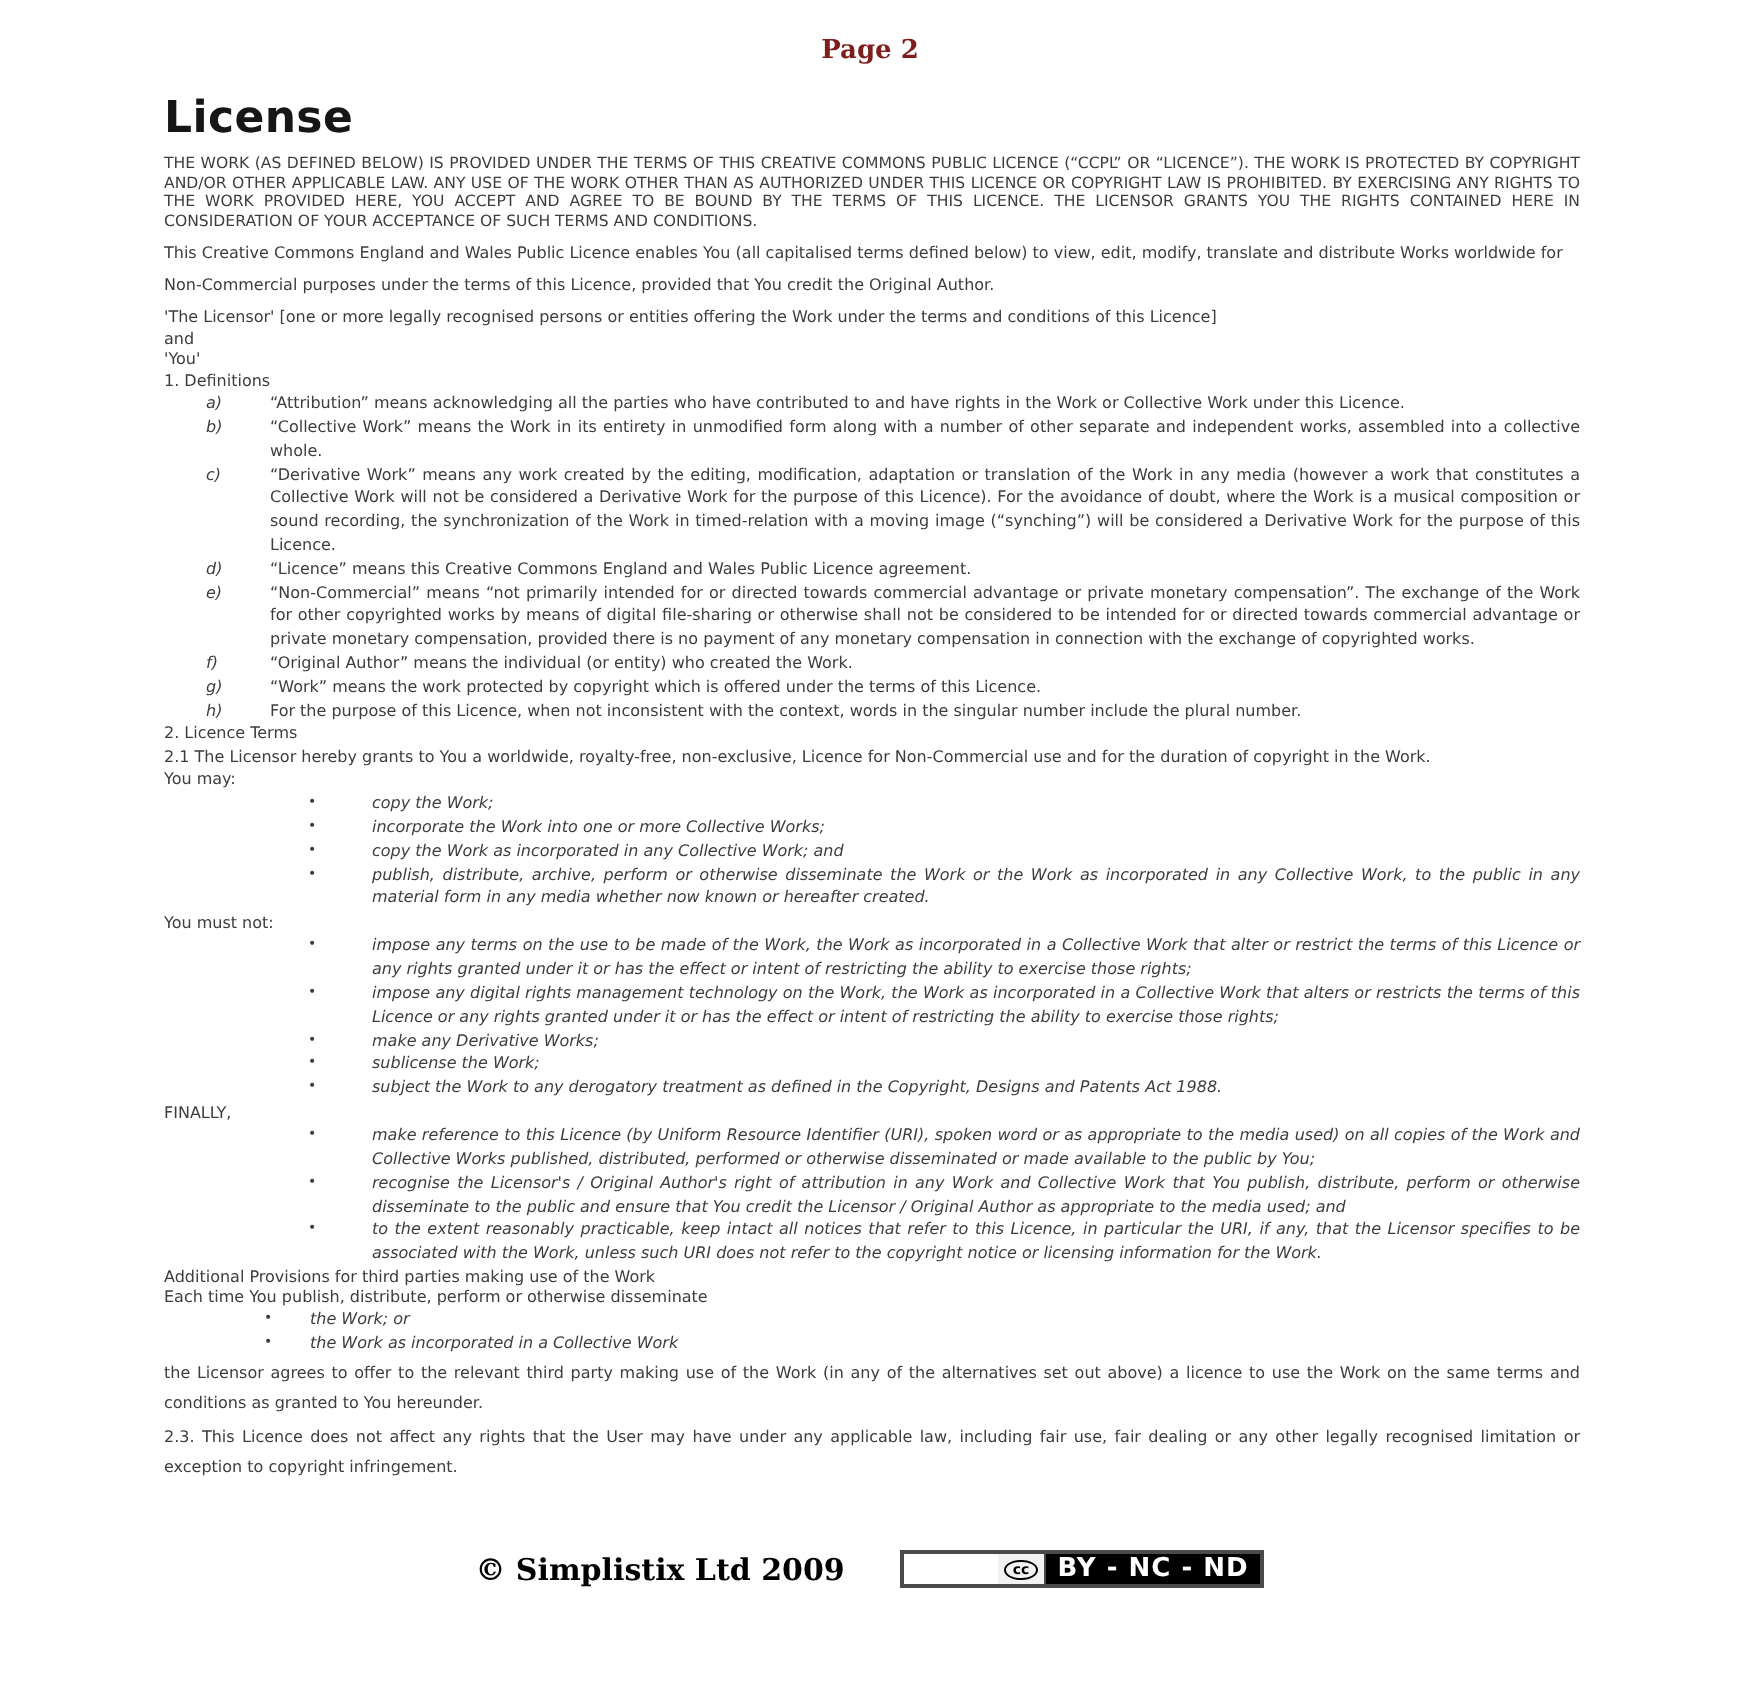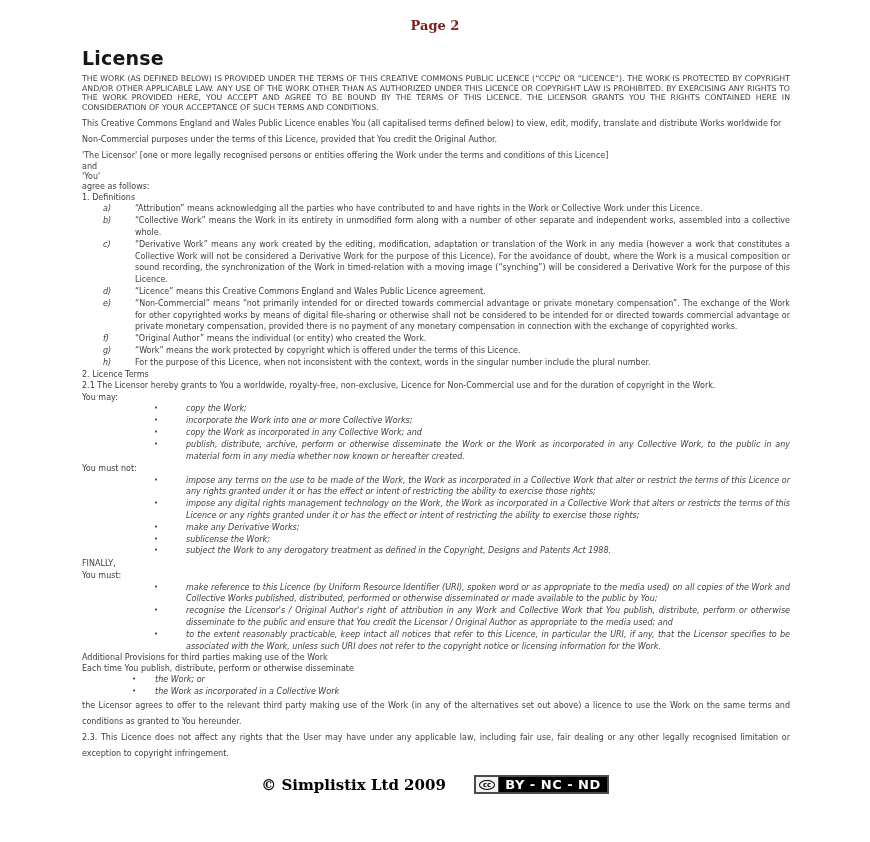--- a/index.html
+++ b/index.html
@@ -6,21 +6,21 @@
   body {
     width:870px; height:842px; background:#ffffff; overflow:hidden;
     font-family:"DejaVu Sans", sans-serif; color:#3d3d3d; position:relative;
   }
   .page-number {
     padding-top:18px; text-align:center;
     font-family:"DejaVu Serif", serif; font-size:13px; font-weight:bold; color:#7f1d1d;
   }
   .content { padding:0 80px 0 82px; }
   .title {
-    margin:14px 0 5px 0; font-size:19px; font-weight:bold; color:#161616;
+    margin:14px 0 5px 0; font-size:22px; font-weight:bold; color:#161616;
     letter-spacing:0.2px;
   }
   .caps {
     margin:0 0 4px 0; font-size:7.8px; line-height:9.6px; text-align:justify;
   }
   .enables { margin:0 0 3px 0; font-size:8px; line-height:16px; }
   .line { font-size:8px; line-height:10.2px; }
   .sec { margin-top:1px; }
   .def-item { display:flex; font-size:8px; line-height:11.8px; }
   .def-marker { flex:none; margin-left:21px; width:32px; font-style:italic; }
@@ -36,21 +36,21 @@
   .p-wide { font-size:8px; line-height:15.5px; text-align:justify; margin:1px 0 1px 0; }
   .footer {
     position:absolute; left:0; top:775px; width:100%;
     display:flex; justify-content:center; align-items:center; gap:28px;
   }
   .copyright {
     font-family:"DejaVu Serif", serif; font-size:15px; font-weight:bold; color:#000;
   }
   .cc-badge {
     display:inline-flex; align-items:stretch; border:2px solid #4a4a4a;
-    height:15px; box-sizing:content-box; cursor:pointer;
+    height:15px; box-sizing:content-box; cursor:pointer;padding-left:47px;
   }
   .cc-left {
     background:#f2f2f2; display:flex; align-items:center; justify-content:center;
     padding:0 3px; border-right:1px solid #4a4a4a;
   }
   .cc-oval {
     border:1px solid #000; border-radius:50%; font-size:7px; font-weight:bold;
     color:#000; padding:0 3px; line-height:8px; display:inline-block;
   }
   .cc-right {
@@ -66,21 +66,20 @@
 
 <div class="content">
   <div class="title">License</div>
 
   <p class="caps">THE WORK (AS DEFINED BELOW) IS PROVIDED UNDER THE TERMS OF THIS CREATIVE COMMONS PUBLIC LICENCE (“CCPL” OR “LICENCE”). THE WORK IS PROTECTED BY COPYRIGHT AND/OR OTHER APPLICABLE LAW. ANY USE OF THE WORK OTHER THAN AS AUTHORIZED UNDER THIS LICENCE OR COPYRIGHT LAW IS PROHIBITED. BY EXERCISING ANY RIGHTS TO THE WORK PROVIDED HERE, YOU ACCEPT AND AGREE TO BE BOUND BY THE TERMS OF THIS LICENCE. THE LICENSOR GRANTS YOU THE RIGHTS CONTAINED HERE IN CONSIDERATION OF YOUR ACCEPTANCE OF SUCH TERMS AND CONDITIONS.</p>
   <p class="enables">This Creative Commons England and Wales Public Licence enables You (all capitalised terms defined below) to view, edit, modify, translate and distribute Works worldwide for Non-Commercial purposes under the terms of this Licence, provided that You credit the Original Author.</p>
 
   <div class="line">'The Licensor' [one or more legally recognised persons or entities offering the Work under the terms and conditions of this Licence]</div>
   <div class="line">and</div>
   <div class="line">'You'</div>
-  <div class="line">agree as follows:</div>
 
   <div class="line sec">1. Definitions</div>
 
   <div>
     <div class="def-item">
       <span class="def-marker">a)</span>
       <span class="def-text">“Attribution” means acknowledging all the parties who have contributed to and have rights in the Work or Collective Work under this Licence.</span>
     </div>
     <div class="def-item">
       <span class="def-marker">b)</span>
@@ -154,21 +153,20 @@
       <span class="b-marker">•</span>
       <span class="b-text">sublicense the Work;</span>
     </div>
     <div class="b-item deep">
       <span class="b-marker">•</span>
       <span class="b-text">subject the Work to any derogatory treatment as defined in the Copyright, Designs and Patents Act 1988.</span>
     </div>
   </div>
 
   <div class="labelline">FINALLY,</div>
-  <div class="labelline">You must:</div>
 
   <div>
     <div class="b-item deep">
       <span class="b-marker">•</span>
       <span class="b-text">make reference to this Licence (by Uniform Resource Identifier (URI), spoken word or as appropriate to the media used) on all copies of the Work and Collective Works published, distributed, performed or otherwise disseminated or made available to the public by You;</span>
     </div>
     <div class="b-item deep">
       <span class="b-marker">•</span>
       <span class="b-text">recognise the Licensor's / Original Author's right of attribution in any Work and Collective Work that You publish, distribute, perform or otherwise disseminate to the public and ensure that You credit the Licensor / Original Author as appropriate to the media used; and</span>
     </div>

